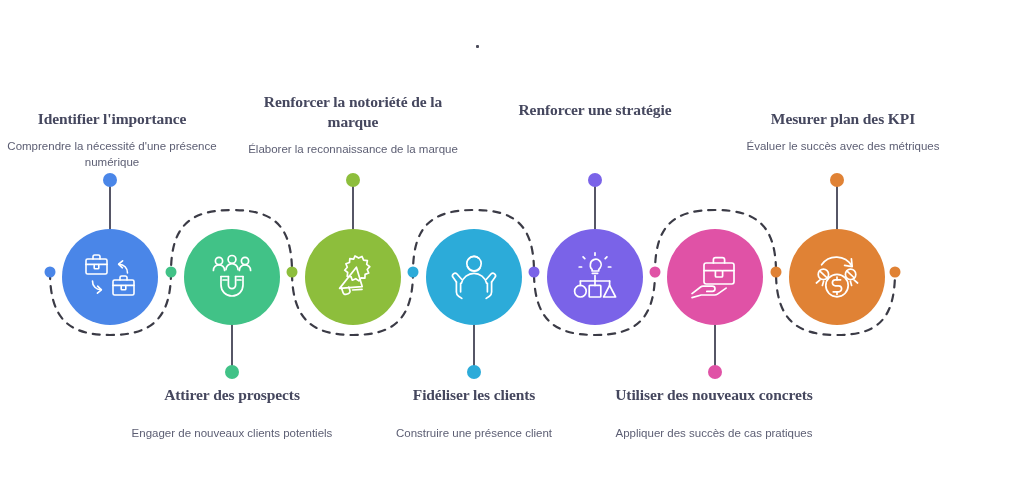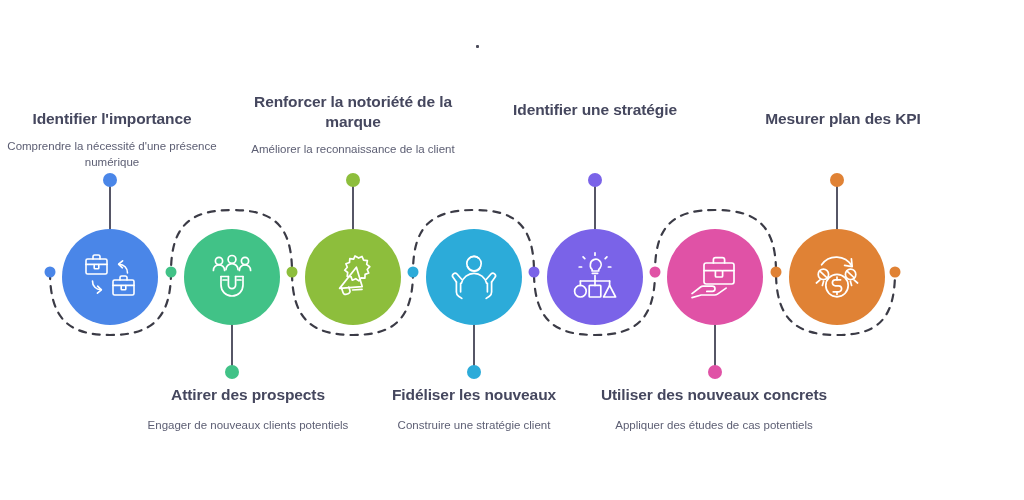--- a/index.html
+++ b/index.html
@@ -65,26 +65,27 @@
     transform: translateX(-50%);
     text-align: center;
     width: 230px;
   }
   .caption .title {
     font-size: 15.5px;
     font-weight: bold;
     color: #45475e;
     line-height: 1.28;
     letter-spacing: -0.1px;
+    font-family: Liberation Serif, serif;
   }
   .caption .desc {
     font-size: 11.5px;
     color: #5c5e73;
     line-height: 1.42;
-    margin-top: 12px;
+    margin-top: 20px;
   }
   .caption.above .desc { margin-top: 9px; }
 </style>
 </head>
 <body>
 
 <div id="stage">
 
   <div class="speck"></div>
 
@@ -153,40 +154,40 @@
         <path d="M20 18.6 a6 6 0 0 1 12 0"></path>
         <circle cx="39" cy="10" r="3.6"></circle>
         <path d="M33.4 19.4 a5.6 5.6 0 0 1 11.2 0"></path>
         <path d="M15 25.5 V34 a11 11 0 0 0 22 0 V25.5"></path>
         <path d="M22.4 25.5 V34 a3.6 3.6 0 0 0 7.2 0 V25.5"></path>
         <path d="M15 25.5 h7.4 M29.6 25.5 H37"></path>
         <path d="M17 29 h4 M31 29 h4"></path>
       </g>
     </svg>
   </div>
-  <div class="caption below" style="left:248px; top:385px;">
+  <div class="caption below" style="left:232px; top:385px;">
     <div class="title">Attirer des prospects</div>
     <div class="desc">Engager de nouveaux clients potentiels</div>
   </div>
 
   <div class="stem" style="left:353px; top:186px; height:45px;"></div>
   <div class="stem-dot" style="left:353px; top:180px; background:#8dbe3c;"></div>
   <div class="bubble" style="left:353px; top:277px; width:96px; height:96px; background:#8dbe3c;">
     <svg width="54" height="54" viewBox="0 0 54 54">
       <g fill="none" stroke="#ffffff" stroke-width="1.7" stroke-linecap="round" stroke-linejoin="round">
         <path d="M29 6 l3.6 2.1 3.4 -1.6 1.6 3.7 3.8 0.5 -0.7 3.7 3.1 2.3 -2.6 2.8 1.5 3.5 -3.6 1.4 -0.2 3.8 -3.8 -0.4 -2.2 3.1 -3.1 -2.2 -3.5 1.5 -1.3 -3.6 -3.8 -0.3 0.5 -3.8 -3.0 -2.3 2.6 -2.9 -1.4 -3.5 3.6 -1.3 0.3 -3.8 3.8 0.5 z"></path>
         <path d="M30.4 17.2 L13.6 38.4 L36.2 36.6 z"></path>
         <path d="M15.6 38.2 l1.4 4.4 a2.6 2.6 0 0 0 3.3 1.7 l1.9 -0.6 a2.6 2.6 0 0 0 1.7 -3.3 l-1.1 -3.4"></path>
         <path d="M26.6 40 l9.4 -0.7"></path>
       </g>
     </svg>
   </div>
   <div class="caption above" style="left:353px; top:92px;">
     <div class="title">Renforcer la notoriété de la marque</div>
-    <div class="desc">Améliorer la reconnaissance de la client</div>
+    <div class="desc">Élaborer la reconnaissance de la marque</div>
   </div>
 
   <div class="stem" style="left:474px; top:322px; height:45px;"></div>
   <div class="stem-dot" style="left:474px; top:372px; background:#2cabd9;"></div>
   <div class="bubble" style="left:474px; top:277px; width:96px; height:96px; background:#2cabd9;">
     <svg width="54" height="52" viewBox="0 0 54 52">
       <g fill="none" stroke="#ffffff" stroke-width="1.7" stroke-linecap="round" stroke-linejoin="round">
         <circle cx="27" cy="12.6" r="7.2"></circle>
         <path d="M21.2 8.4 a7.2 7.2 0 0 1 10.4 -1.3"></path>
         <path d="M20.6 15.6 a7.2 7.2 0 0 0 12.4 1.6"></path>
@@ -194,62 +195,62 @@
         <path d="M14.6 28.2 l-4.6 -5.2 a2.6 2.6 0 0 0 -4.0 3.3 l3.4 4.6"></path>
         <path d="M9.4 30.9 V41 a5 5 0 0 0 2.2 4.2 l3.2 2.2"></path>
         <path d="M13.6 32.4 V40.8"></path>
         <path d="M39.4 28.2 l4.6 -5.2 a2.6 2.6 0 0 1 4.0 3.3 l-3.4 4.6"></path>
         <path d="M44.6 30.9 V41 a5 5 0 0 1 -2.2 4.2 l-3.2 2.2"></path>
         <path d="M40.4 32.4 V40.8"></path>
       </g>
     </svg>
   </div>
   <div class="caption below" style="left:474px; top:385px;">
-    <div class="title">Fidéliser les nouveaux</div>
-    <div class="desc">Construire une stratégie client</div>
+    <div class="title">Fidéliser les clients</div>
+    <div class="desc">Construire une présence client</div>
   </div>
 
   <div class="stem" style="left:595px; top:186px; height:45px;"></div>
   <div class="stem-dot" style="left:595px; top:180px; background:#7a63e8;"></div>
   <div class="bubble" style="left:595px; top:277px; width:96px; height:96px; background:#7a63e8;">
     <svg width="54" height="52" viewBox="0 0 54 52">
       <g fill="none" stroke="#ffffff" stroke-width="1.7" stroke-linecap="round" stroke-linejoin="round">
         <path d="M22.4 13.6 a5.4 5.4 0 0 1 9.2 -3.8 a5.4 5.4 0 0 1 0.4 7.1 l-1.3 1.6 V20 h-6.6 v-1.5 l-1.3 -1.6 a5.4 5.4 0 0 1 -0.4 -3.3 z"></path>
         <path d="M24.3 22.3 h5.4"></path>
         <path d="M27 4.2 V1.8 M16.8 7.6 L15.1 5.9 M37.2 7.6 L38.9 5.9 M13.6 16 H11.2 M40.4 16 h2.4"></path>
         <path d="M27 24.6 V30"></path>
         <path d="M12.4 30 H41.6"></path>
         <path d="M12.4 30 V34.4 M27 30 V34.4 M41.6 30 V34.4"></path>
         <circle cx="12.4" cy="40.2" r="5.8"></circle>
         <rect x="21.2" y="34.4" width="11.6" height="11.6" rx="0.8"></rect>
         <path d="M41.6 34.4 L47.6 46 H35.6 z"></path>
       </g>
     </svg>
   </div>
   <div class="caption above" style="left:595px; top:100px;">
-    <div class="title">Identifier une stratégie</div>
+    <div class="title">Renforcer une stratégie</div>
   </div>
 
   <div class="stem" style="left:715px; top:322px; height:45px;"></div>
   <div class="stem-dot" style="left:715px; top:372px; background:#e052a6;"></div>
   <div class="bubble" style="left:715px; top:277px; width:96px; height:96px; background:#e052a6;">
     <svg width="56" height="48" viewBox="0 0 56 48">
       <g fill="none" stroke="#ffffff" stroke-width="1.7" stroke-linecap="round" stroke-linejoin="round">
         <rect x="17" y="10" width="30" height="21" rx="2.2"></rect>
         <path d="M26.4 10 V6.8 A2.2 2.2 0 0 1 28.6 4.6 h6.8 A2.2 2.2 0 0 1 37.6 6.8 V10"></path>
         <rect x="28.4" y="17.6" width="7.2" height="6.4" rx="1"></rect>
         <path d="M17 17.6 h11.4 M35.6 17.6 H47"></path>
         <path d="M5 40.6 l8.6 -6.6 a4 4 0 0 1 2.4 -0.8 h9.4 a2.6 2.6 0 0 1 0 5.2 h-5.6"></path>
         <path d="M5 44.6 l9.2 -2.6 h13.4 a5 5 0 0 0 2.9 -0.9 l8.6 -6"></path>
       </g>
     </svg>
   </div>
   <div class="caption below" style="left:714px; top:385px;">
     <div class="title">Utiliser des nouveaux concrets</div>
-    <div class="desc">Appliquer des études de cas potentiels</div>
+    <div class="desc">Appliquer des succès de cas pratiques</div>
   </div>
 
   <div class="stem" style="left:837px; top:186px; height:45px;"></div>
   <div class="stem-dot" style="left:837px; top:180px; background:#e08235;"></div>
   <div class="bubble" style="left:837px; top:277px; width:96px; height:96px; background:#e08235;">
     <svg width="54" height="52" viewBox="0 0 54 52">
       <g fill="none" stroke="#ffffff" stroke-width="1.7" stroke-linecap="round" stroke-linejoin="round">
         <path d="M11.6 13.8 a18 18 0 0 1 30.2 1.2"></path>
         <path d="M34.6 14.4 L42.2 15.6 L41.4 7.8"></path>
         <circle cx="13.4" cy="23.4" r="5.2"></circle>
@@ -259,15 +260,16 @@
         <path d="M36.8 19.8 l7.6 7.2"></path>
         <path d="M47.6 32 l-3.6 -3.2 M41.6 34.4 l-1.2 -4.2"></path>
         <circle cx="27" cy="34.6" r="11.2"></circle>
         <path d="M30.6 28.8 h-5.2 a3 3 0 0 0 0 6 h3.2 a3 3 0 0 1 0 6 h-5.4"></path>
         <path d="M27 26.2 V28.8 M27 40.8 V43.4"></path>
       </g>
     </svg>
   </div>
   <div class="caption above" style="left:843px; top:109px;">
     <div class="title">Mesurer plan des KPI</div>
+    <div class="desc">Évaluer le succès avec des métriques</div>
   </div>
 
 </div>
 
 </body></html>

